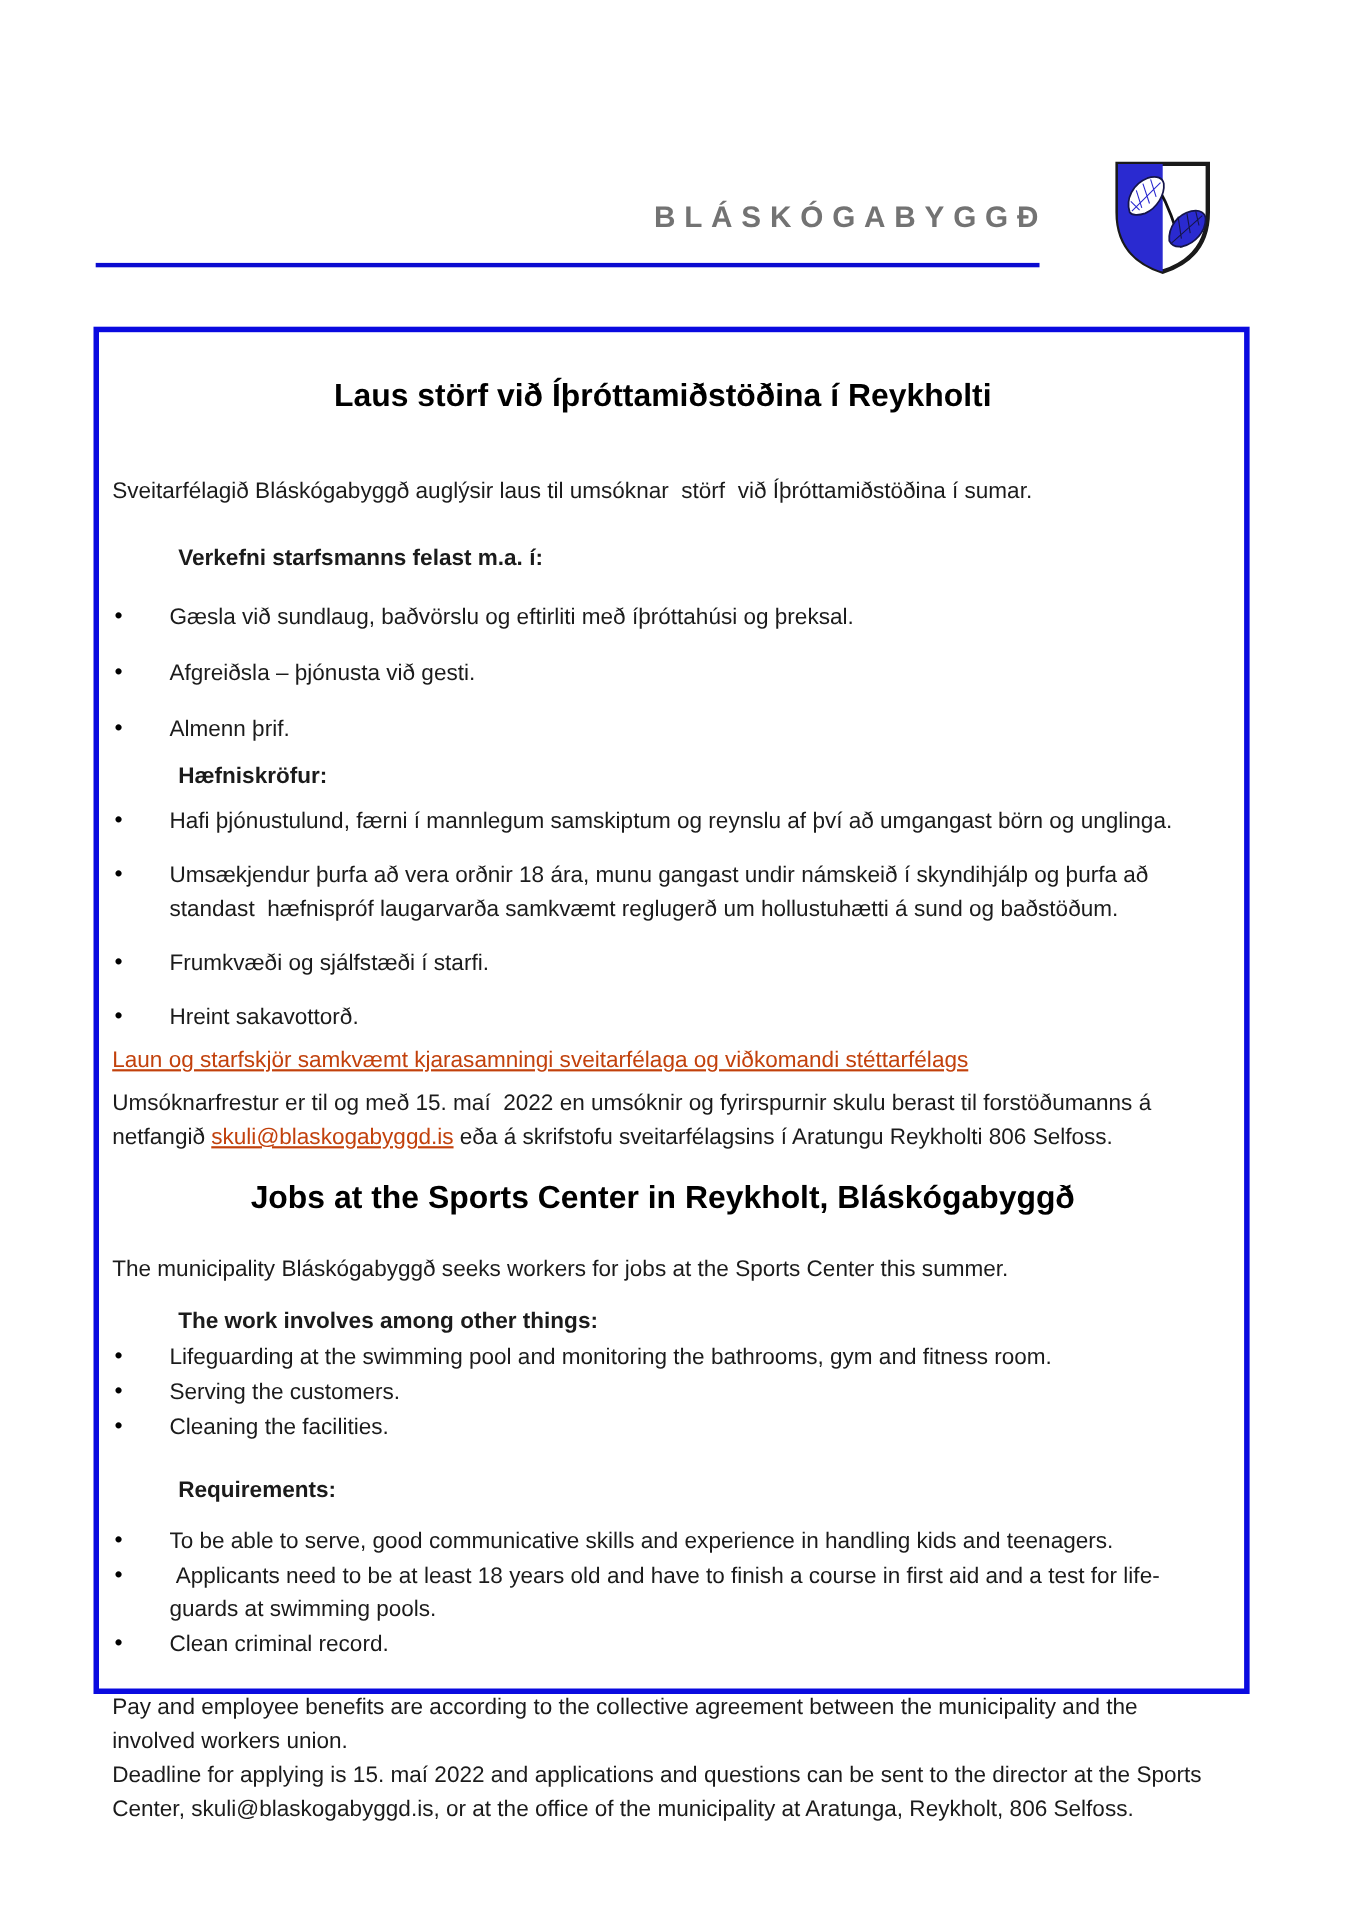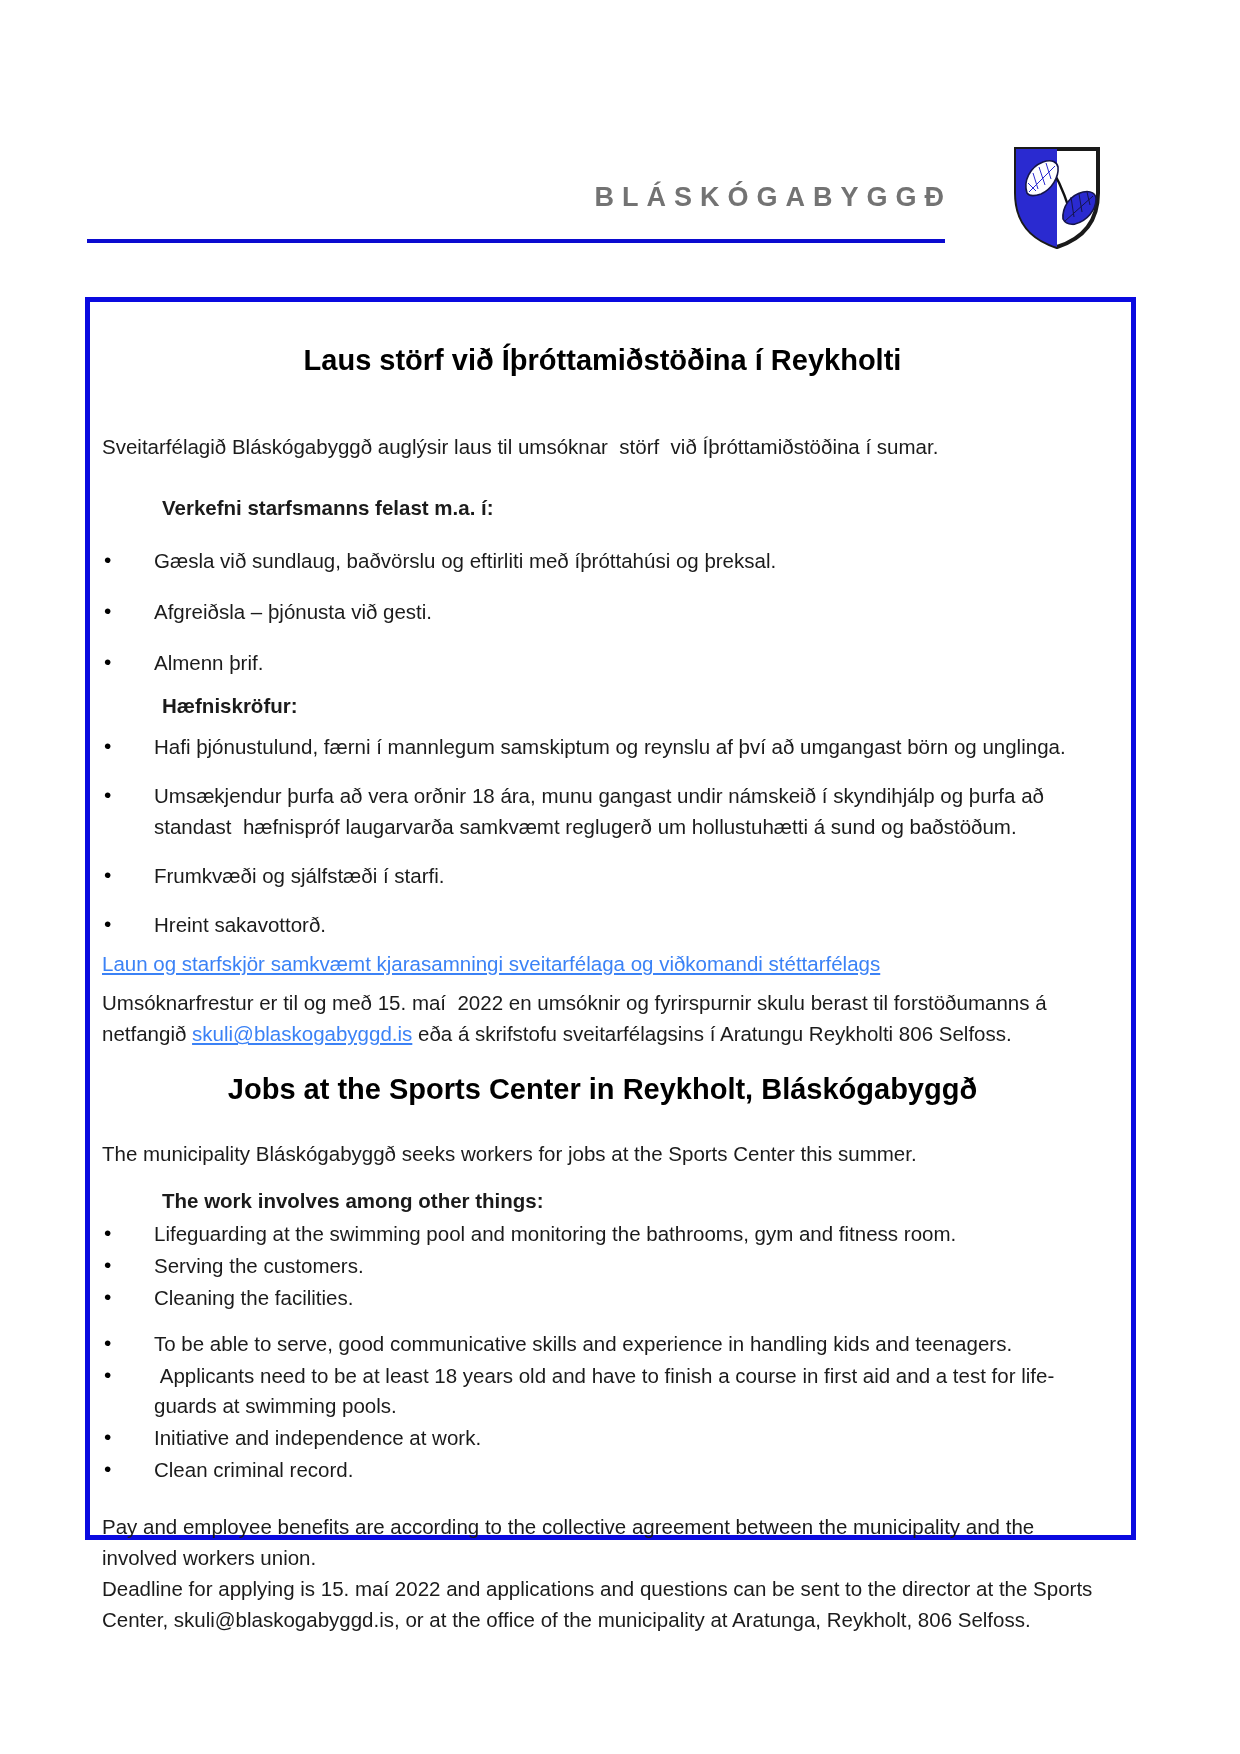--- a/index.html
+++ b/index.html
@@ -74,21 +74,21 @@
   ul.bullets li:last-child { margin-bottom: 0; }
   ul.bullets li::before {
     content: "\2022";
     position: absolute; left: 2px; top: -1px;
     font-size: 21px; color: #000;
   }
   ul.req-is { margin-top: 10px; }
   ul.req-is li { margin-bottom: 18px; }
 
   a.doc-link {
-    color: #3b82f6;
+    color: #c2410c;
     text-decoration: underline;
     cursor: pointer;
   }
   .pay-link-para { margin-top: 8px; }
   .deadline-is { margin-top: 8px; }
 
   .title-en { margin-top: 24px; }
   .intro-en { margin-top: 32px; }
   .heading-en-tasks { margin-top: 16px; }
   ul.tasks-en { margin-top: 2px; }
@@ -162,25 +162,25 @@
     <p class="para intro-en">The municipality Bláskógabyggð seeks workers for jobs at the Sports Center this summer.</p>
 
     <p class="section-heading heading-en-tasks">The work involves among other things:</p>
 
     <ul class="bullets tasks-en">
       <li>Lifeguarding at the swimming pool and monitoring the bathrooms, gym and fitness room.</li>
       <li>Serving the customers.</li>
       <li>Cleaning the facilities.</li>
     </ul>
 
+    <p class="section-heading heading-en-req">Requirements:</p>
 
     <ul class="bullets req-en">
       <li>To be able to serve, good communicative skills and experience in handling kids and teenagers.</li>
       <li> Applicants need to be at least 18 years old and have to finish a course in first aid and a test for life-guards at swimming pools.</li>
-      <li>Initiative and independence at work.</li>
       <li>Clean criminal record.</li>
     </ul>
 
     <p class="para pay-en">Pay and employee benefits are according to the collective agreement between the municipality and the involved workers union.</p>
 
     <p class="para deadline-en">Deadline for applying is 15. maí 2022 and applications and questions can be sent to the director at the Sports Center, skuli@blaskogabyggd.is, or at the office of the municipality at Aratunga, Reykholt, 806 Selfoss.</p>
 
   </div>
 </div>
 

